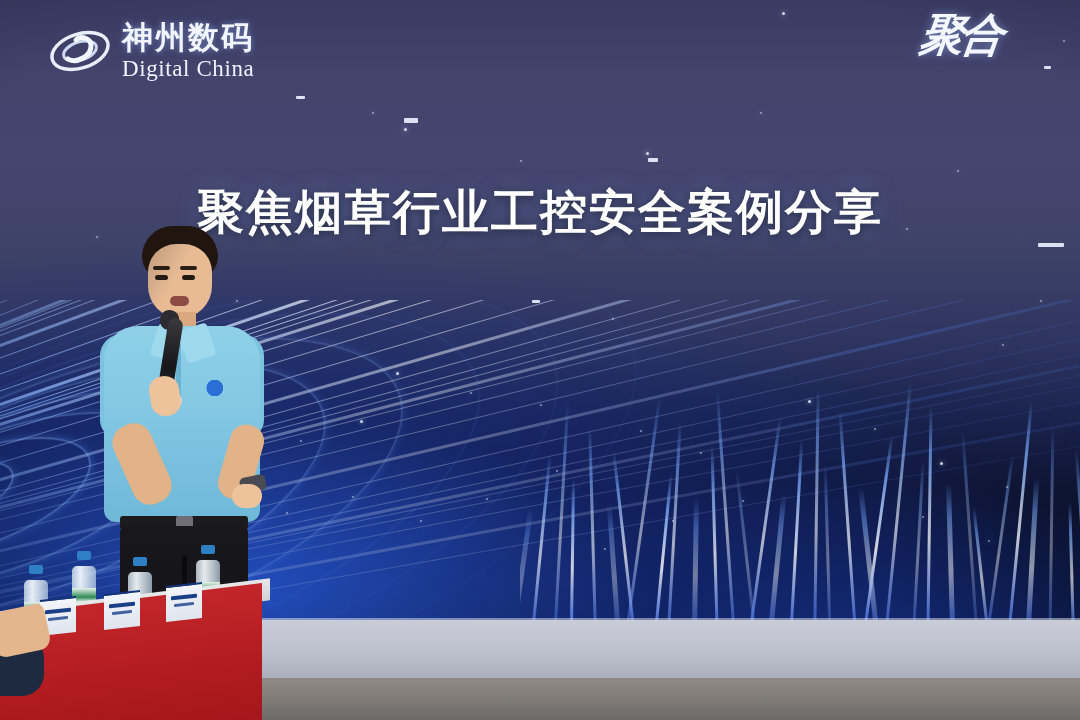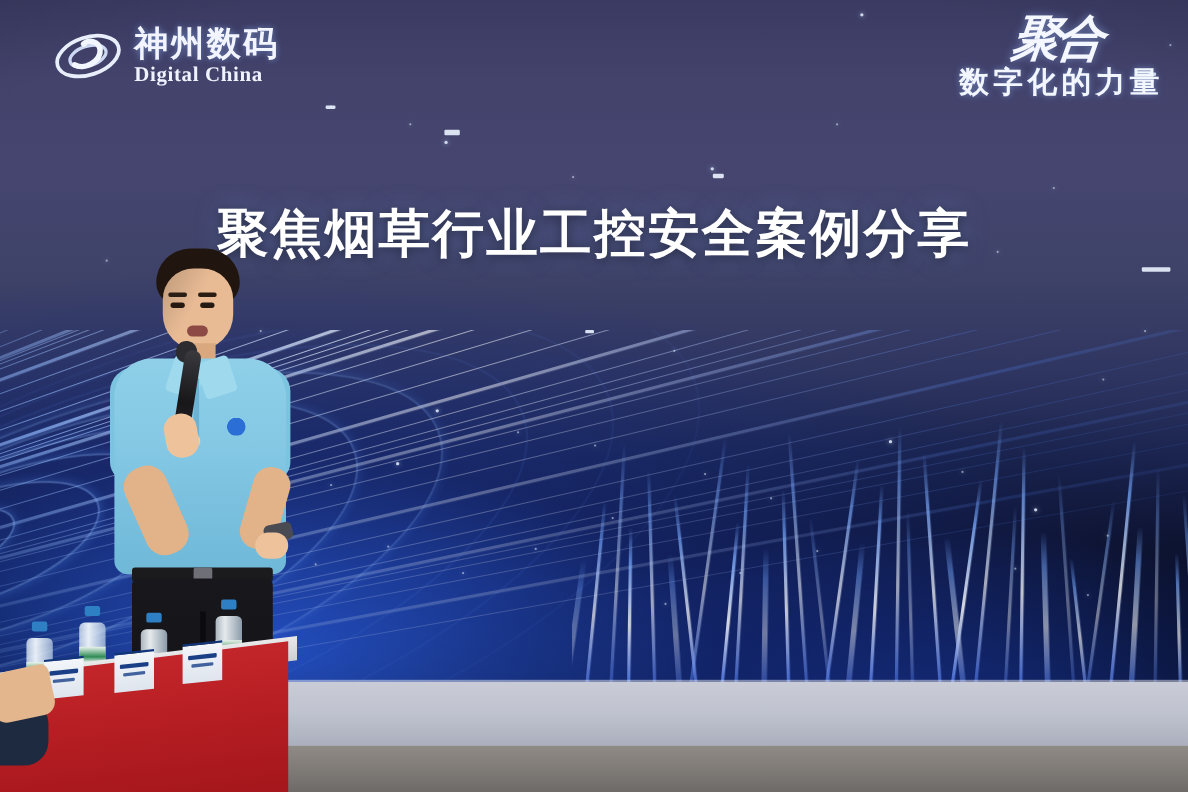--- a/index.html
+++ b/index.html
@@ -51,21 +51,21 @@
 
   
   .logo-block{position:absolute;left:48px;top:22px;display:flex;align-items:center;gap:10px;}
   .logo-mark{width:64px;height:58px;}
   .logo-words{display:flex;flex-direction:column;line-height:1;}
   .logo-cn{
     font-size:31px;font-weight:700;color:#f2f5ff;letter-spacing:2px;
     text-shadow:0 0 6px rgba(150,190,255,.55);
   }
   .logo-en{
-    font-size:19px;font-weight:700;color:#eef3ff;letter-spacing:.6px;margin-top:4px;
+    font-size:23px;font-weight:400;color:#eef3ff;letter-spacing:.6px;margin-top:4px;
     font-family:"Liberation Serif","DejaVu Serif",serif;
   }
 
   .slogan{position:absolute;right:22px;top:18px;text-align:right;}
   .slogan-cal{
     font-size:44px;font-weight:700;color:#f4f7ff;line-height:.82;
     font-family:"Liberation Serif","DejaVu Serif",serif;font-style:italic;
     letter-spacing:-4px;text-shadow:0 0 8px rgba(160,195,255,.5);
     transform:skewX(-6deg);display:inline-block;padding-right:58px;
   }
@@ -331,21 +331,20 @@
         </svg>
       </span>
       <span class="logo-words">
         <span class="logo-cn">神州数码</span>
         <span class="logo-en">Digital China</span>
       </span>
     </div>
 
     <div class="slogan">
       <div class="slogan-cal">聚合</div>
-      <div class="slogan-sub">数字化的力量</div>
     </div>
 
     <div class="title">聚焦烟草行业工控安全案例分享</div>
   </div>
 
   <div class="floor-seam"></div>
   <div class="floor-top"></div>
   <div class="floor-bottom"></div>
 
   <div class="speaker">

